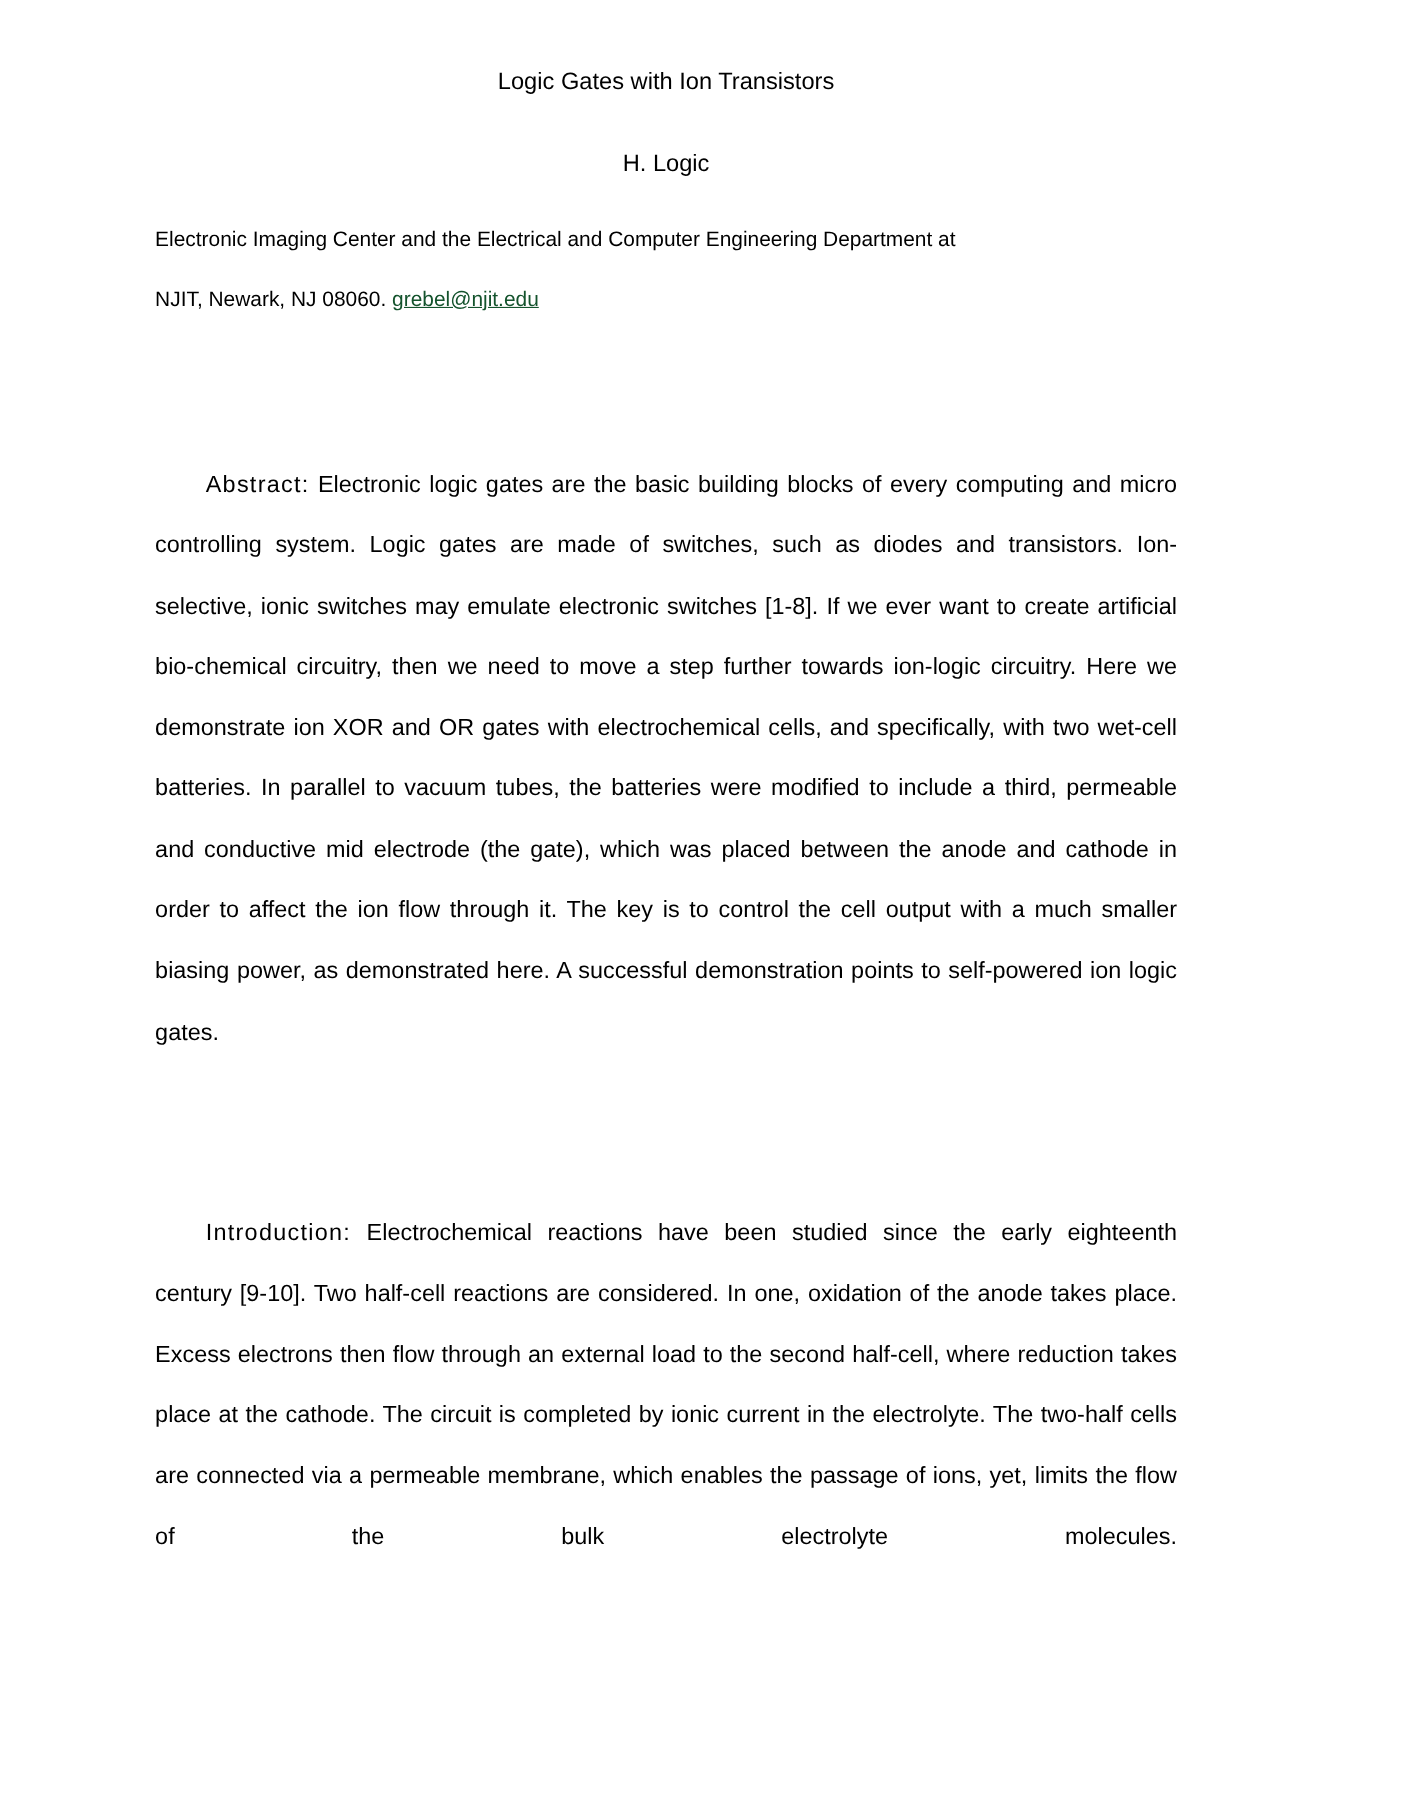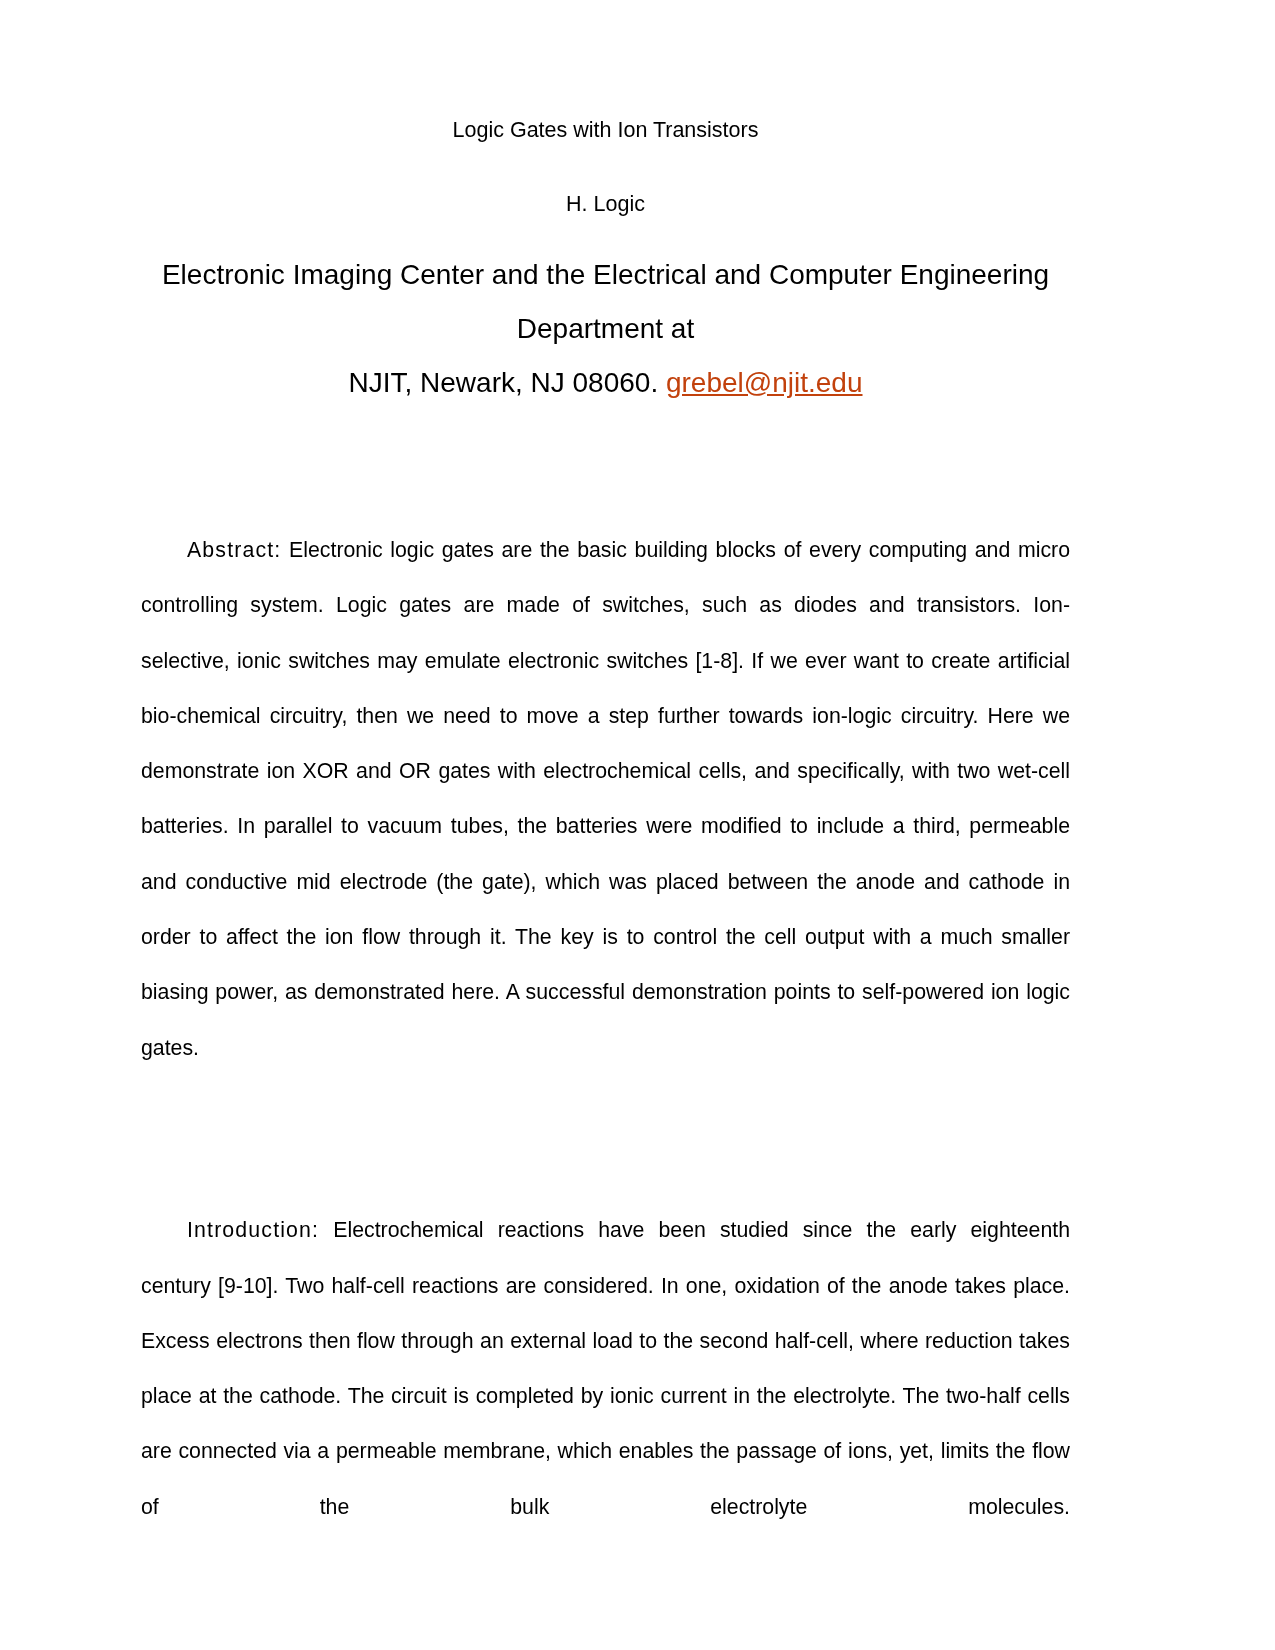--- a/index.html
+++ b/index.html
@@ -26,48 +26,48 @@
 
   .content {
     position: absolute;
     left: 141px;
     top: 0;
     width: 929px;
   }
 
   
   .title-block {
-    padding-top: 120px;
+    padding-top: 64px;
   }
 
   .doc-title {
     text-align: center;
     font-size: 21.5px;
     line-height: 1.0;
     margin: 0 0 0 0;
     font-weight: normal;
   }
 
   .author {
     text-align: center;
     font-size: 21.5px;
     line-height: 1.0;
     margin: 52px 0 0 0;
     font-weight: normal;
   }
 
   .affiliation {
-    text-align: center;
-    font-size: 28px;
+    text-align: left;
+    font-size: 19px;
     line-height: 54px;
     margin: 33px 0 0 0;
   }
 
   .email-link {
-    color: #c2410c;
+    color: #14532d;
     text-decoration: underline;
   }
 
   
   .body-para {
     text-align: justify;
     text-justify: inter-word;
     font-size: 21.3px;
     line-height: 55.3px;
     margin: 0;

